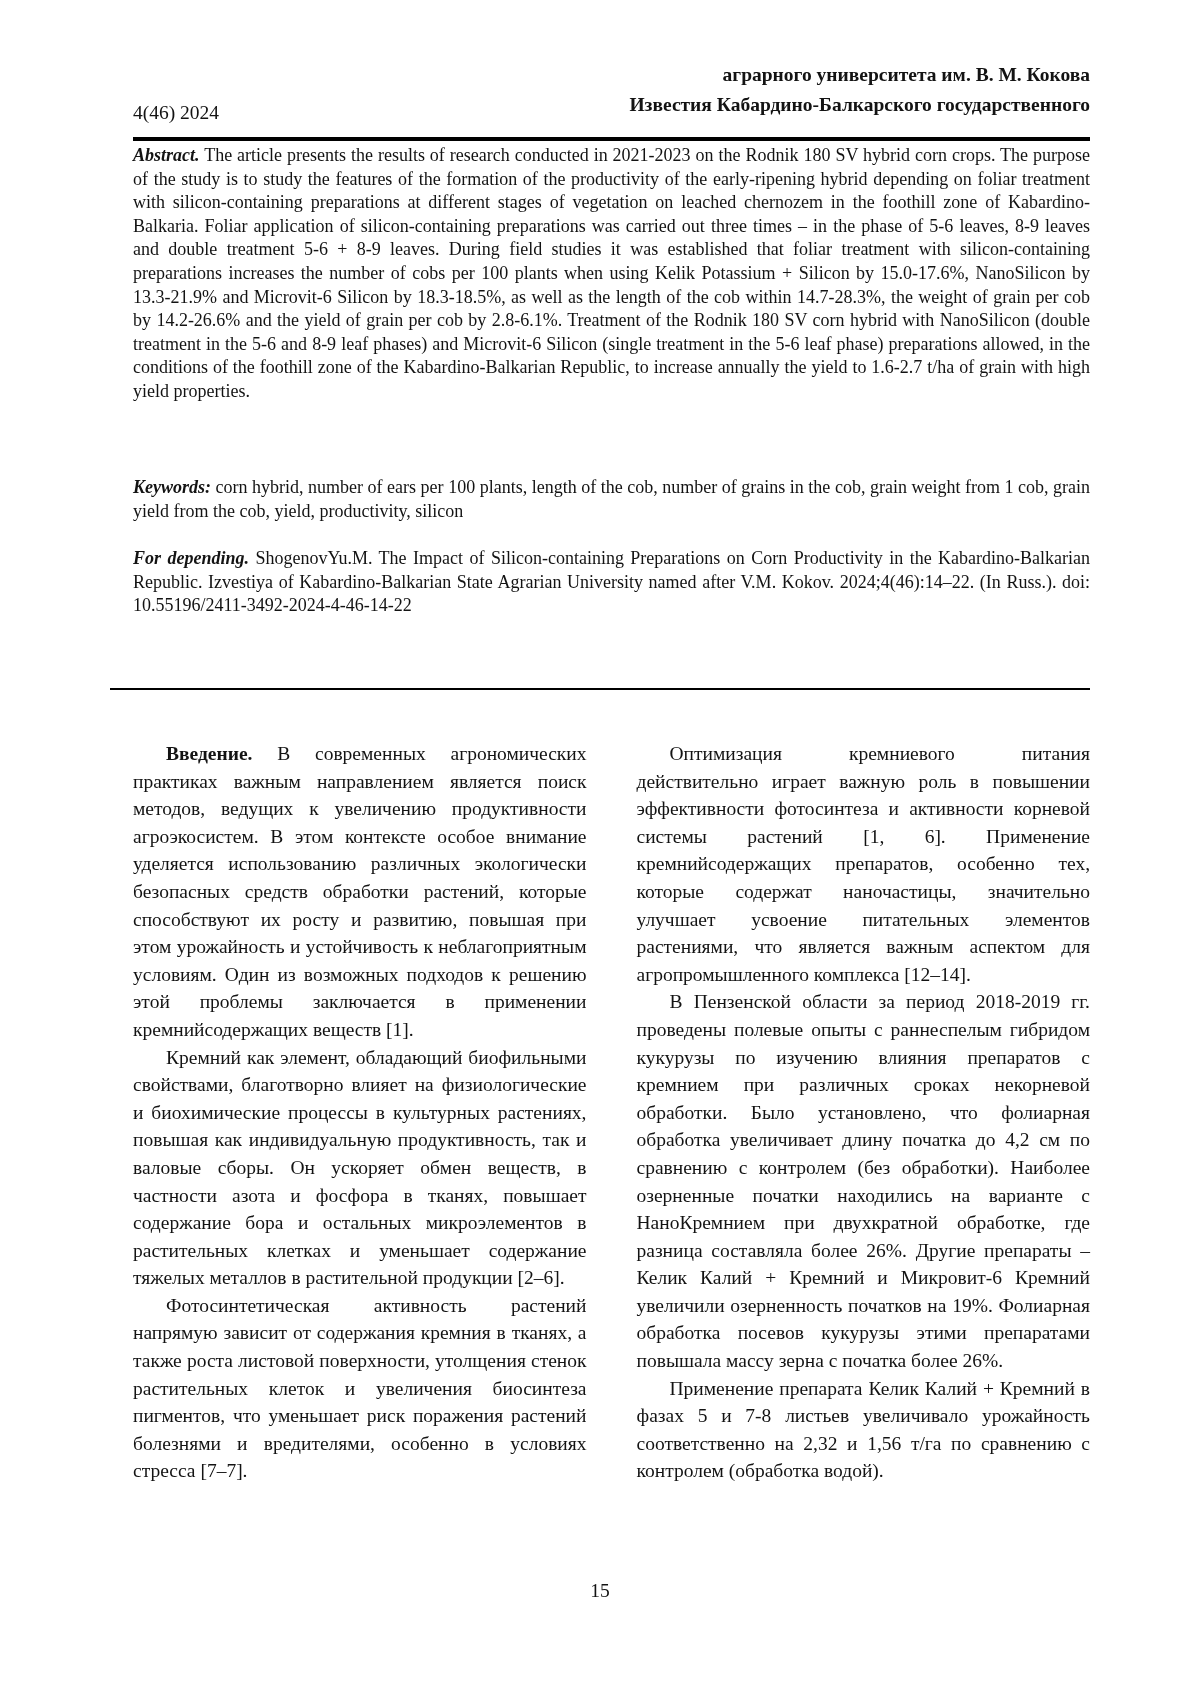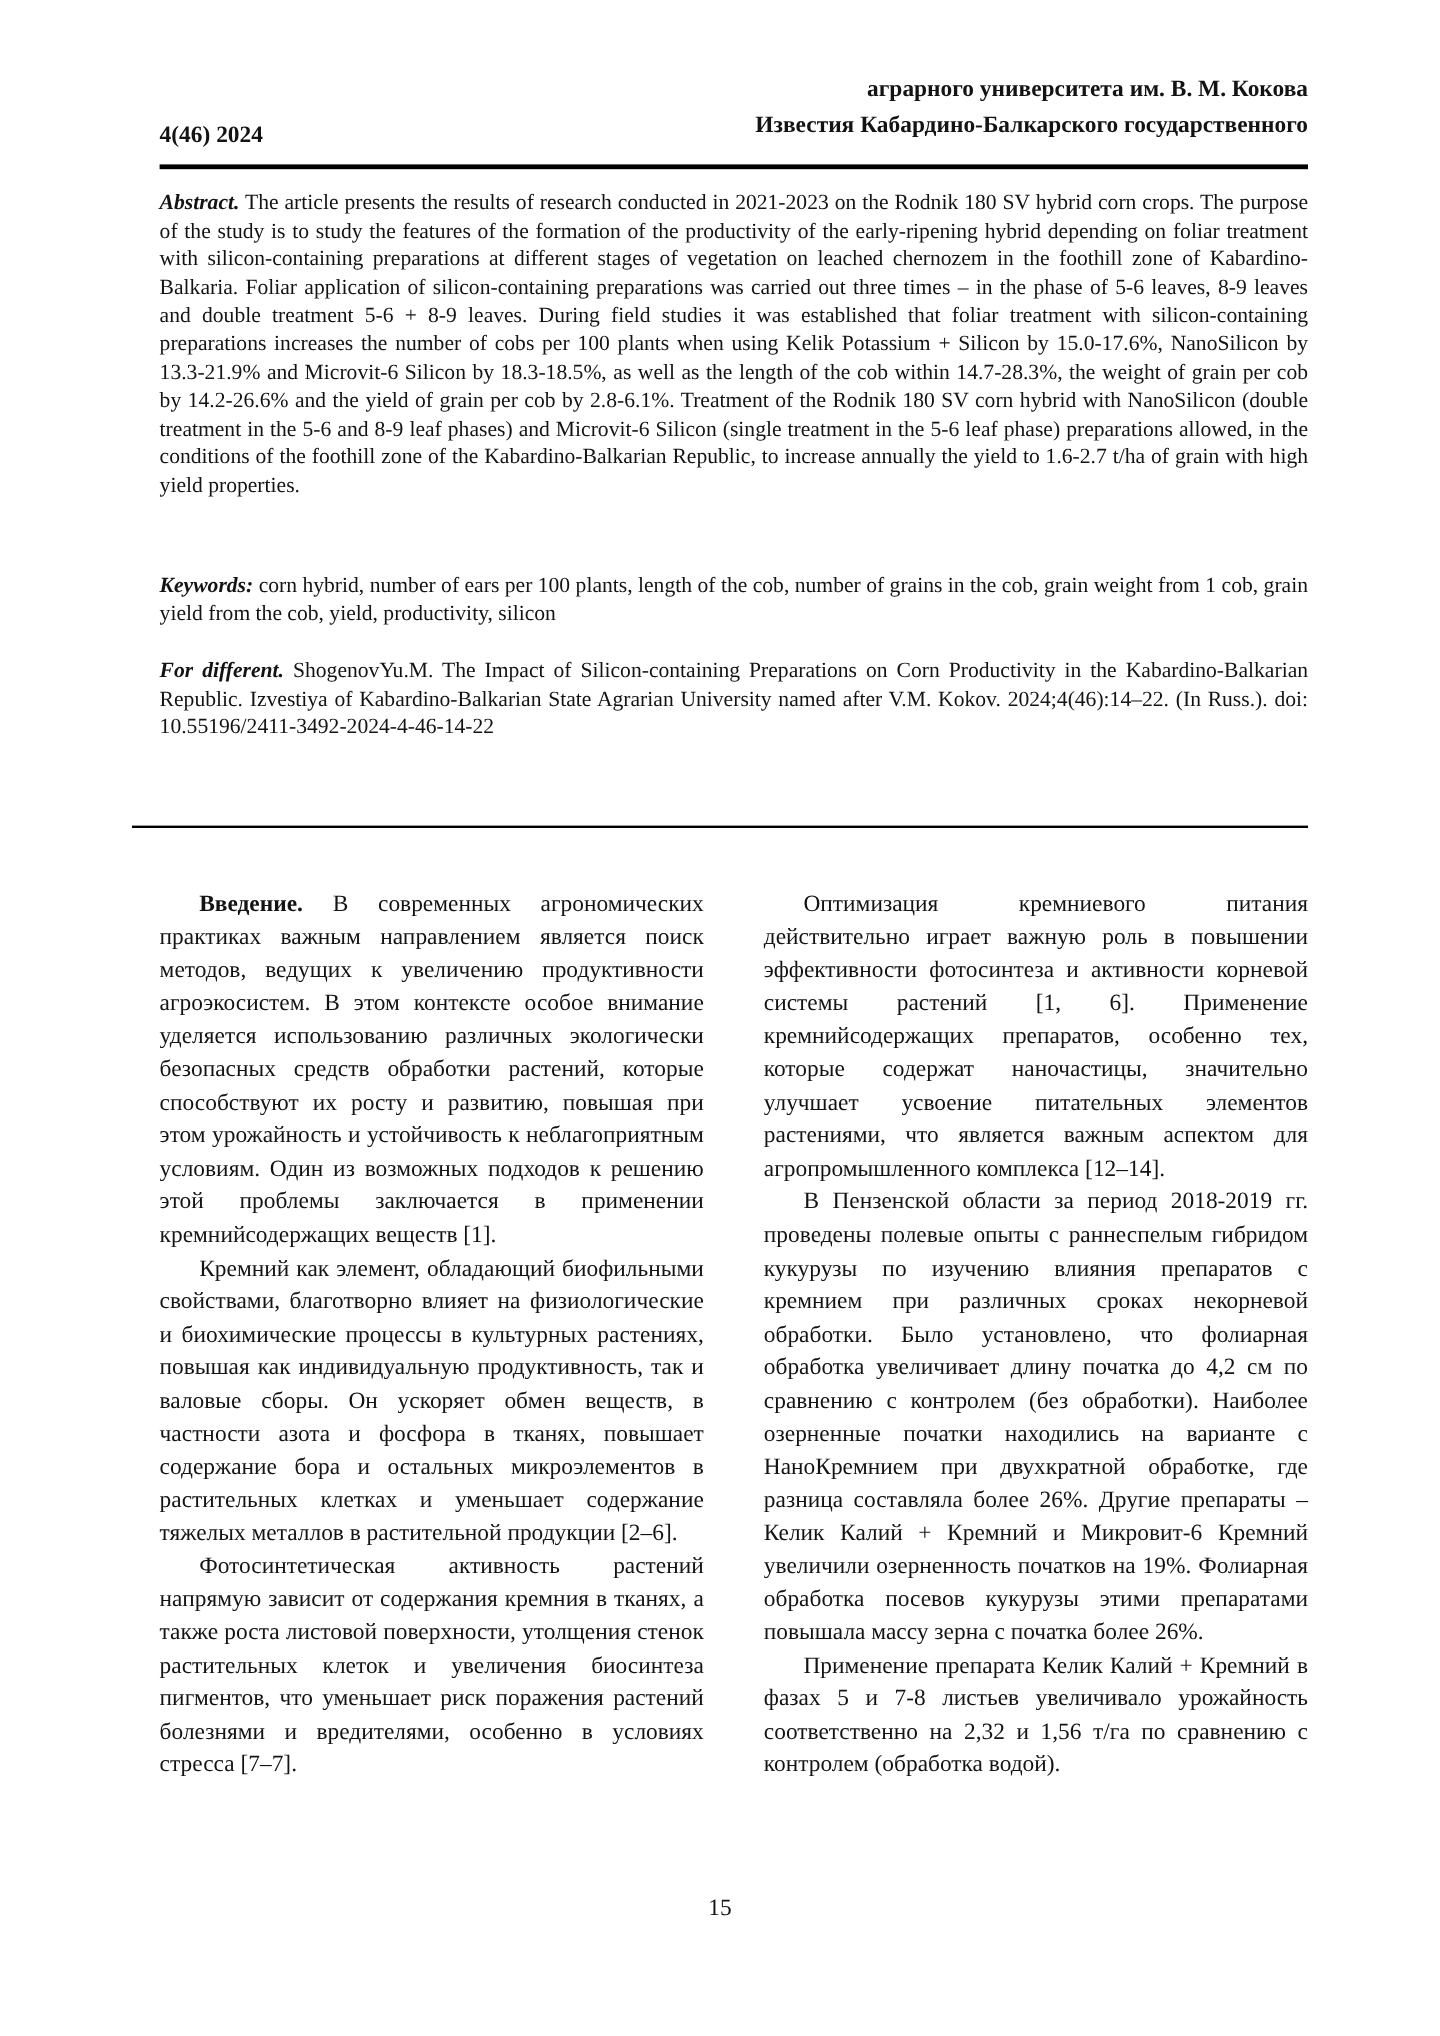--- a/index.html
+++ b/index.html
@@ -20,21 +20,21 @@
   }
   .journal-name {
     text-align: right;
     font-weight: bold;
     font-size: 19.5px;
     line-height: 30px;
   }
   .issue {
     position: absolute;
     left: 0; bottom: 6px;
-    font-weight: bold;
+    font-weight: normal;
     font-size: 19.5px;
     line-height: 30px;
     white-space: nowrap;
   }
   .rule-thick {
     position: absolute;
     top: 137px; left: 133px; right: 110px;
     height: 4px;
     background: #000000;
   }
@@ -47,21 +47,21 @@
   
   .front {
     position: absolute;
     left: 133px; right: 110px;
     font-size: 18px;
     line-height: 23.6px;
     text-align: justify;
     text-align-last: left;
   }
   .front p { margin: 0; }
-  .abstract-block { top: 157px; }
+  .abstract-block { top: 144px; }
   .keywords-block { top: 476px; }
   .citation-block { top: 547px; }
   .bi { font-weight: bold; font-style: italic; }
   .it { }
   
   .columns {
     position: absolute;
     top: 740px; left: 133px; right: 110px;
     display: flex;
     gap: 50px;
@@ -107,21 +107,21 @@
 
   <div class="front keywords-block">
     <p>
       <span class="bi">Keywords:</span>
       <span>corn hybrid, number of ears per 100 plants, length of the cob, number of grains in the cob, grain weight from 1 cob, grain yield from the cob, yield, productivity, silicon</span>
     </p>
   </div>
 
   <div class="front citation-block">
     <p>
-      <span class="bi">For different.</span>
+      <span class="bi">For depending.</span>
       <span>ShogenovYu.M. The Impact of Silicon-containing Preparations on Corn Productivity in the Kabardino-Balkarian Republic.</span>
       <span class="it">Izvestiya of Kabardino-Balkarian State Agrarian University named after V.M. Kokov.</span>
       <span>2024;4(46):14–22. (In Russ.). doi: 10.55196/2411-3492-2024-4-46-14-22</span>
     </p>
   </div>
 
   <div class="rule-thin"></div>
 
   <div class="columns">
     <div class="col">

